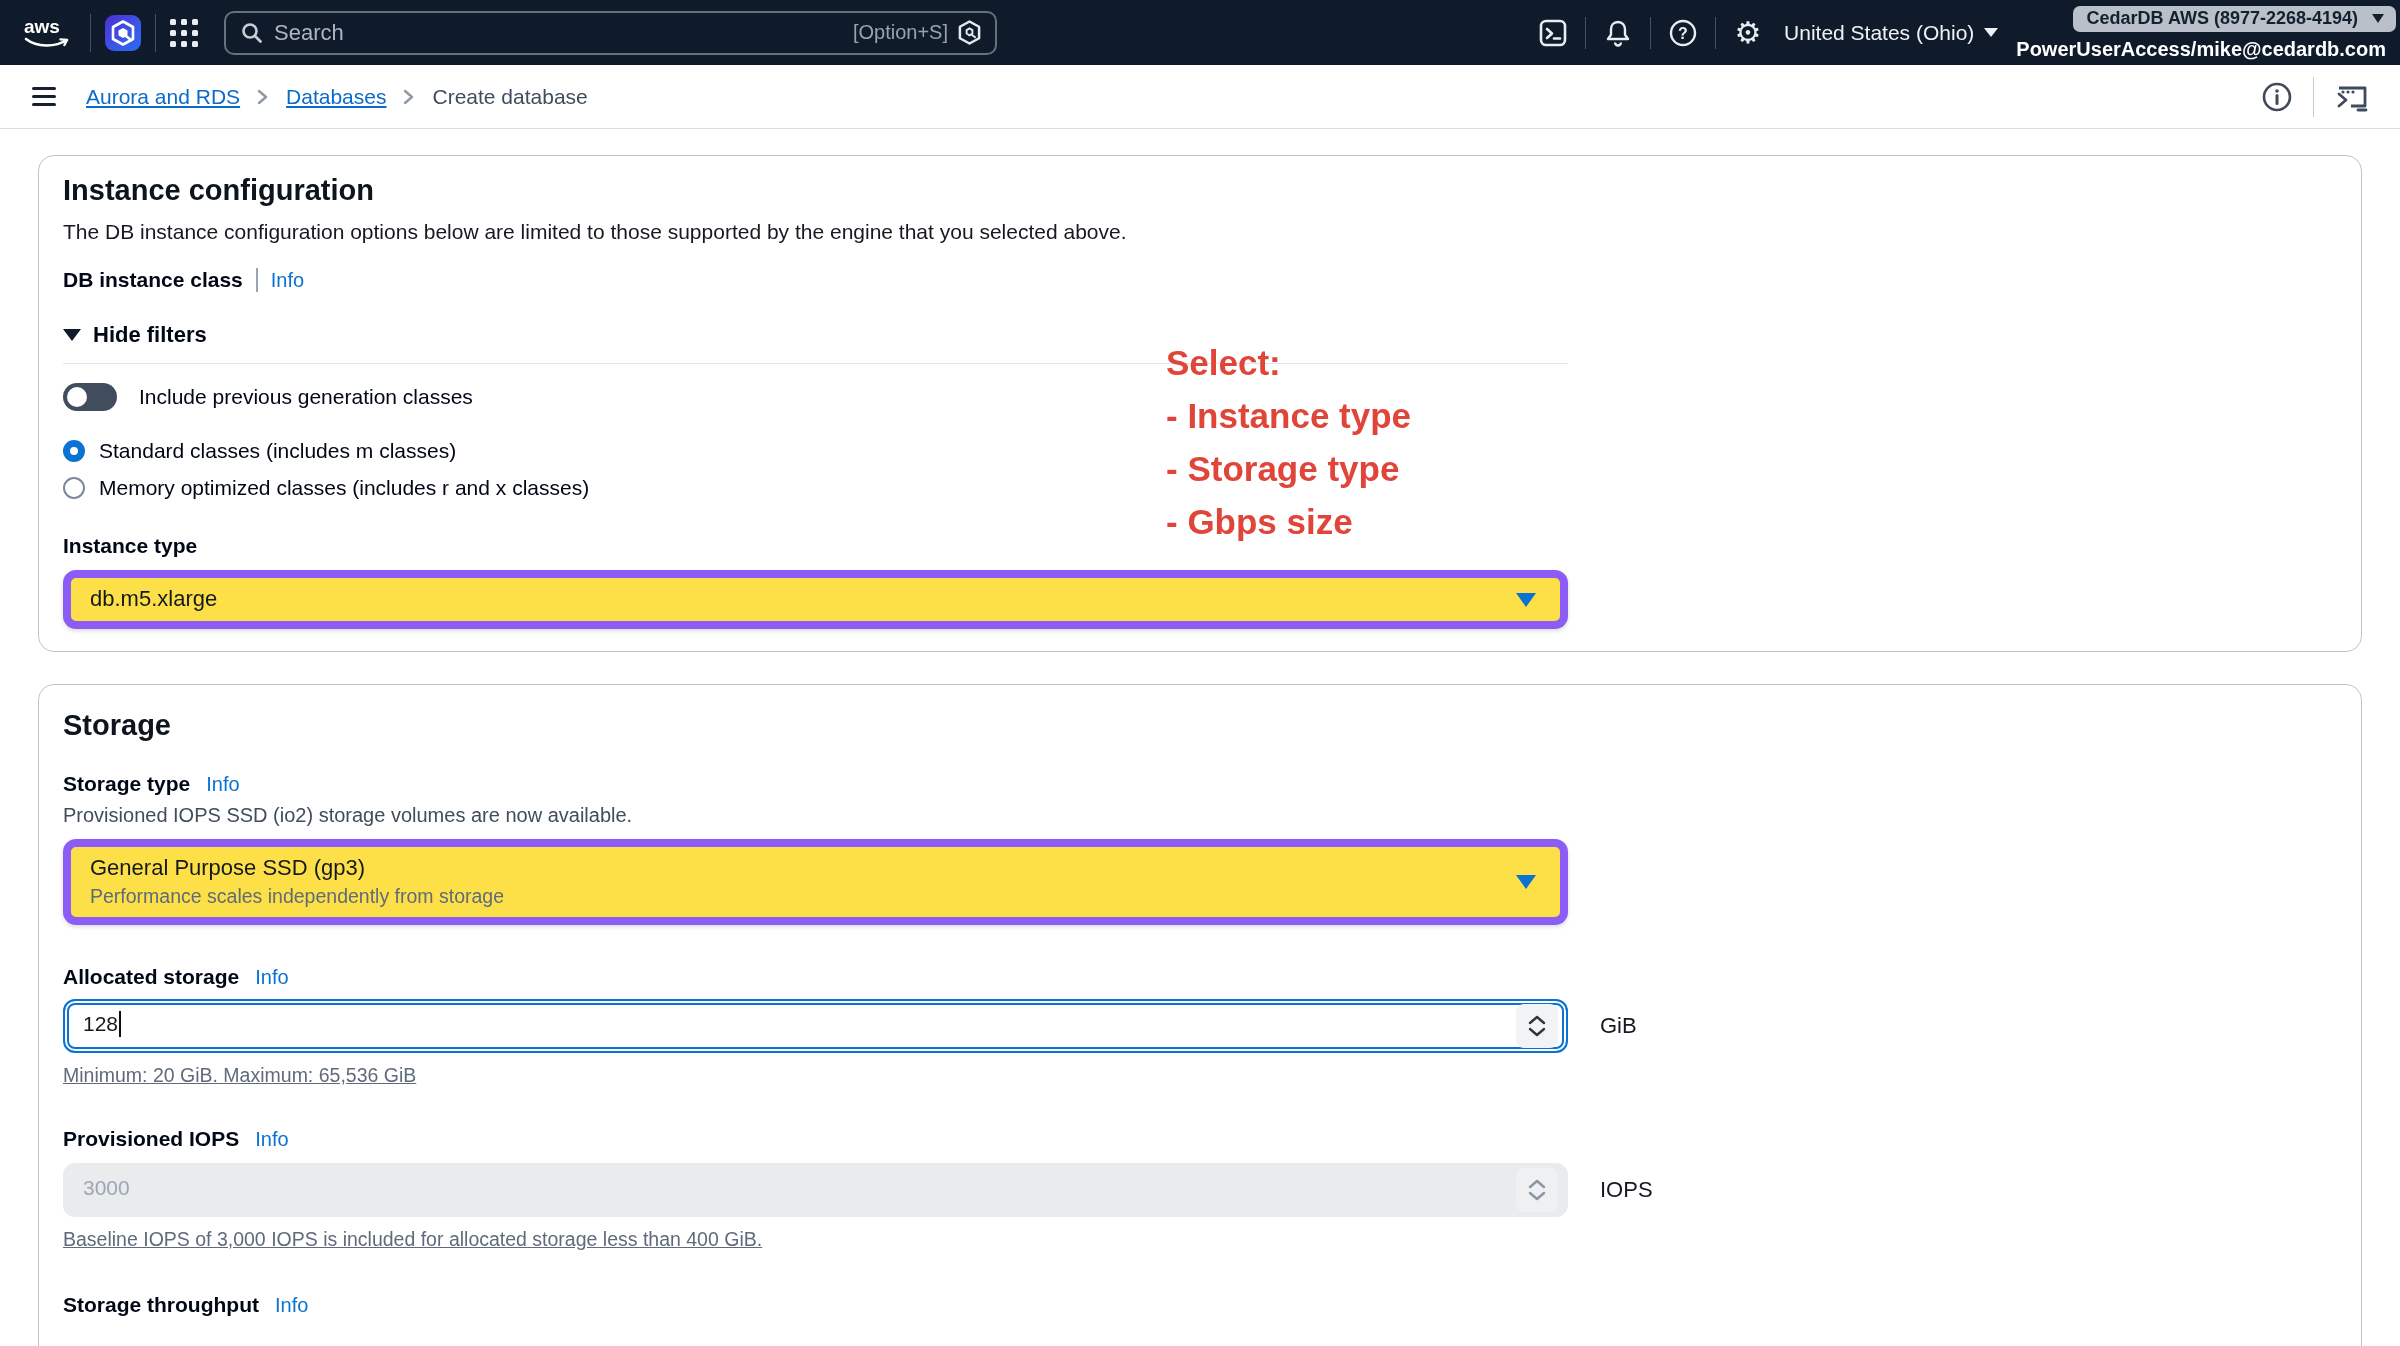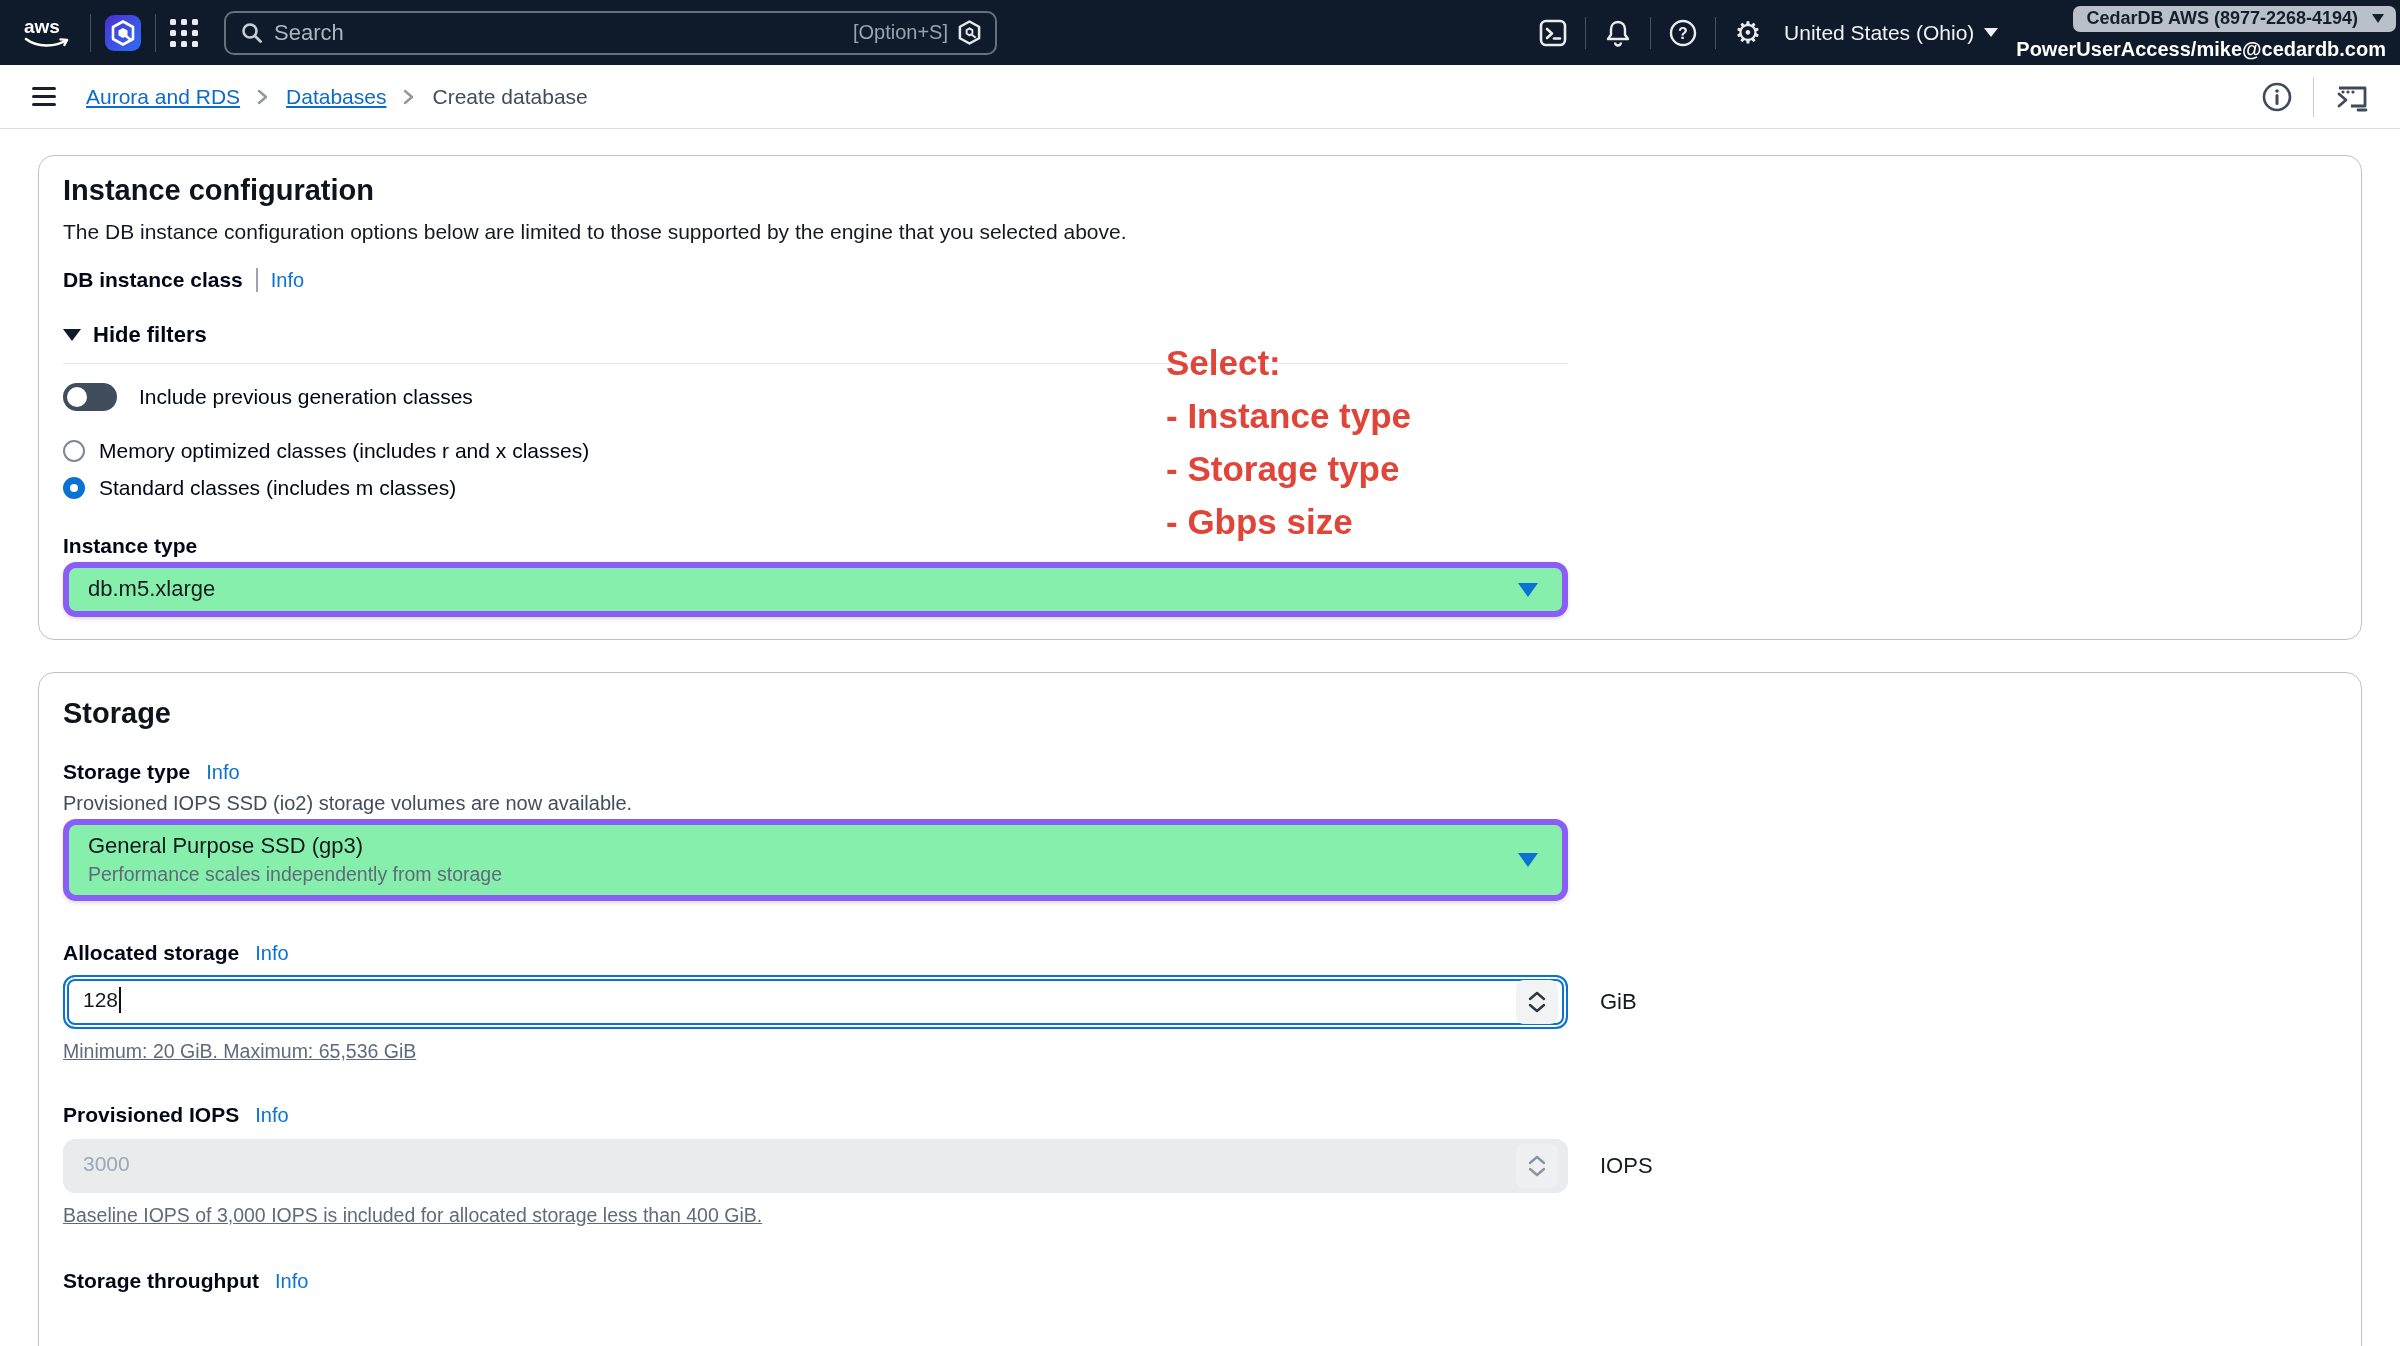--- a/index.html
+++ b/index.html
@@ -66,21 +66,21 @@
   .toggle .knob { position:absolute; left:4px; top:4px; width:20px; height:20px; border-radius:50%; background:#fff; }
   .toggle-row .t-label { font-size:21px; margin-left:22px; }
 
   .radio-group { margin-top:28px; display:flex; flex-direction:column; gap:13px; }
   .radio-row { display:flex; align-items:center; cursor:pointer; }
   .radio { width:22px; height:22px; border-radius:50%; border:2px solid #7d8998; background:#fff; flex:none; }
   .radio.selected { border:7px solid #0972d3; }
   .radio-row span.r-label { font-size:21px; margin-left:14px; }
 
   .select-label { margin-top:34px; }
-  .selectbox { margin-top:4px; width:1505px; border:6px solid #8b5cf6; border-radius:13px; background:#86efac;
+  .selectbox { margin-top:12px; width:1505px; border:8px solid #8b5cf6; border-radius:13px; background:#fde047;
     padding:8px 60px 9px 19px; position:relative; cursor:pointer; box-shadow:0 2px 4px rgba(0,0,0,.14); }
   .sel-main { font-size:22px; color:#16191f; }
   .sel-sub { font-size:19.5px; color:#5f6b7a; margin-top:4px; display:flex; }
   .sel-caret { position:absolute; right:24px; top:50%; margin-top:-7px; width:0; height:0;
     border-left:10px solid transparent; border-right:10px solid transparent; border-top:14px solid #0972d3; }
   .spec + .spec { margin-left:30px; }
   .spec-net { margin-left:56px !important; }
 
   .num-row { display:flex; align-items:center; margin-top:10px; }
   .numbox { width:1505px; height:54px; border-radius:12px; position:relative; display:flex; align-items:center;
@@ -251,26 +251,26 @@
 
     <div class="toggle-row">
       <div class="toggle">
           <div class="knob"></div>
         </div>
       <span class="t-label">Include previous generation classes</span>
     </div>
 
     <div class="radio-group">
       <div class="radio-row">
+        <span class="radio selected"></span>
+        <span class="r-label">Standard classes (includes m classes)</span>
+      </div>
+      <div class="radio-row">
         <span class="radio"></span>
         <span class="r-label">Memory optimized classes (includes r and x classes)</span>
-      </div>
-      <div class="radio-row">
-        <span class="radio selected"></span>
-        <span class="r-label">Standard classes (includes m classes)</span>
       </div>
     </div>
 
     <div class="label-row select-label">
       <span class="f-label">Instance type</span>
     </div>
     <div class="selectbox">
       <div class="sel-main">db.m5.xlarge</div>
       <span class="sel-caret"></span>
     </div>

